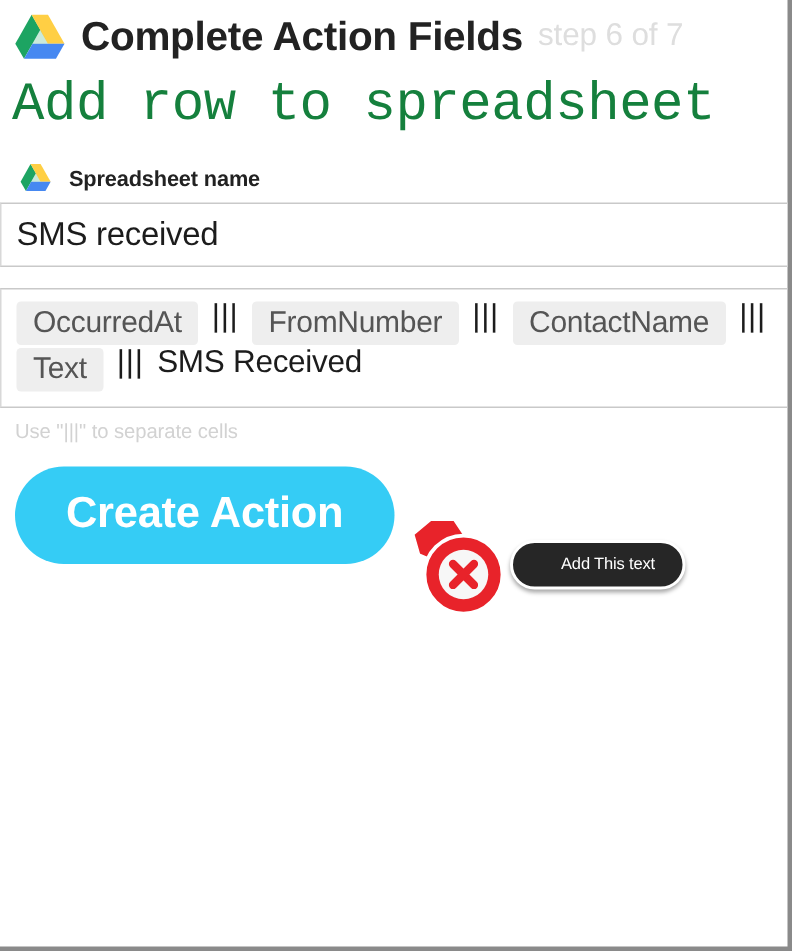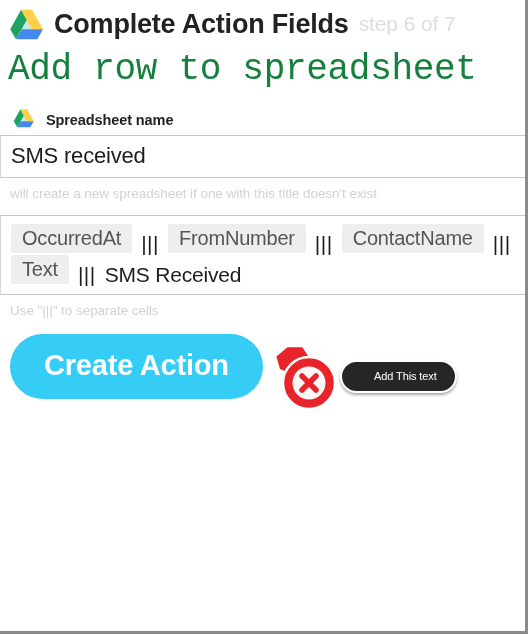--- a/index.html
+++ b/index.html
@@ -110,21 +110,21 @@
     margin-top: 7px;
     border-top: 1px solid #c9c9c9;
     border-bottom: 1px solid #c9c9c9;
     border-left: 1px solid #d8d8d8;
     padding: 7px 4px 9px 8px;
     box-sizing: border-box;
   }
   .chip-flow {
     display: flex;
     flex-wrap: wrap;
-    align-items: flex-end;
+    align-items: flex-start;
     line-height: 1;
   }
   .chip {
     display: inline-block;
     background: #eeeeee;
     color: #555555;
     font-size: 20px;
     border-radius: 3px;
     padding: 4px 11px 5px 11px;
     margin: 1px 2px;
@@ -228,21 +228,20 @@
           <polygon points="12.1,1.8 23.0,1.8 34.0,21.2 22.9,21.2" fill="#FFCF44"></polygon>
           <polygon points="7.0,31.2 28.3,31.2 34.0,21.2 12.7,21.2" fill="#4688F1"></polygon>
           <polygon points="17.9,11.8 22.9,21.2 12.7,21.2" fill="#0E9D58" opacity="0.22"></polygon>
         </svg>
       </span>
       <span class="field-label">Spreadsheet name</span>
     </div>
     <div class="field-input">
       <div class="field-value">SMS received</div>
     </div>
-    <div class="field-hint">will create a new spreadsheet if one with this title doesn't exist</div>
   </div>
 
   <div class="field">
     <div class="chip-box">
       <div class="chip-flow" id="chip-flow">
           <span class="chip">OccurredAt</span>
           <span class="sep">|||</span>
           <span class="chip">FromNumber</span>
           <span class="sep">|||</span>
           <span class="chip">ContactName</span>

